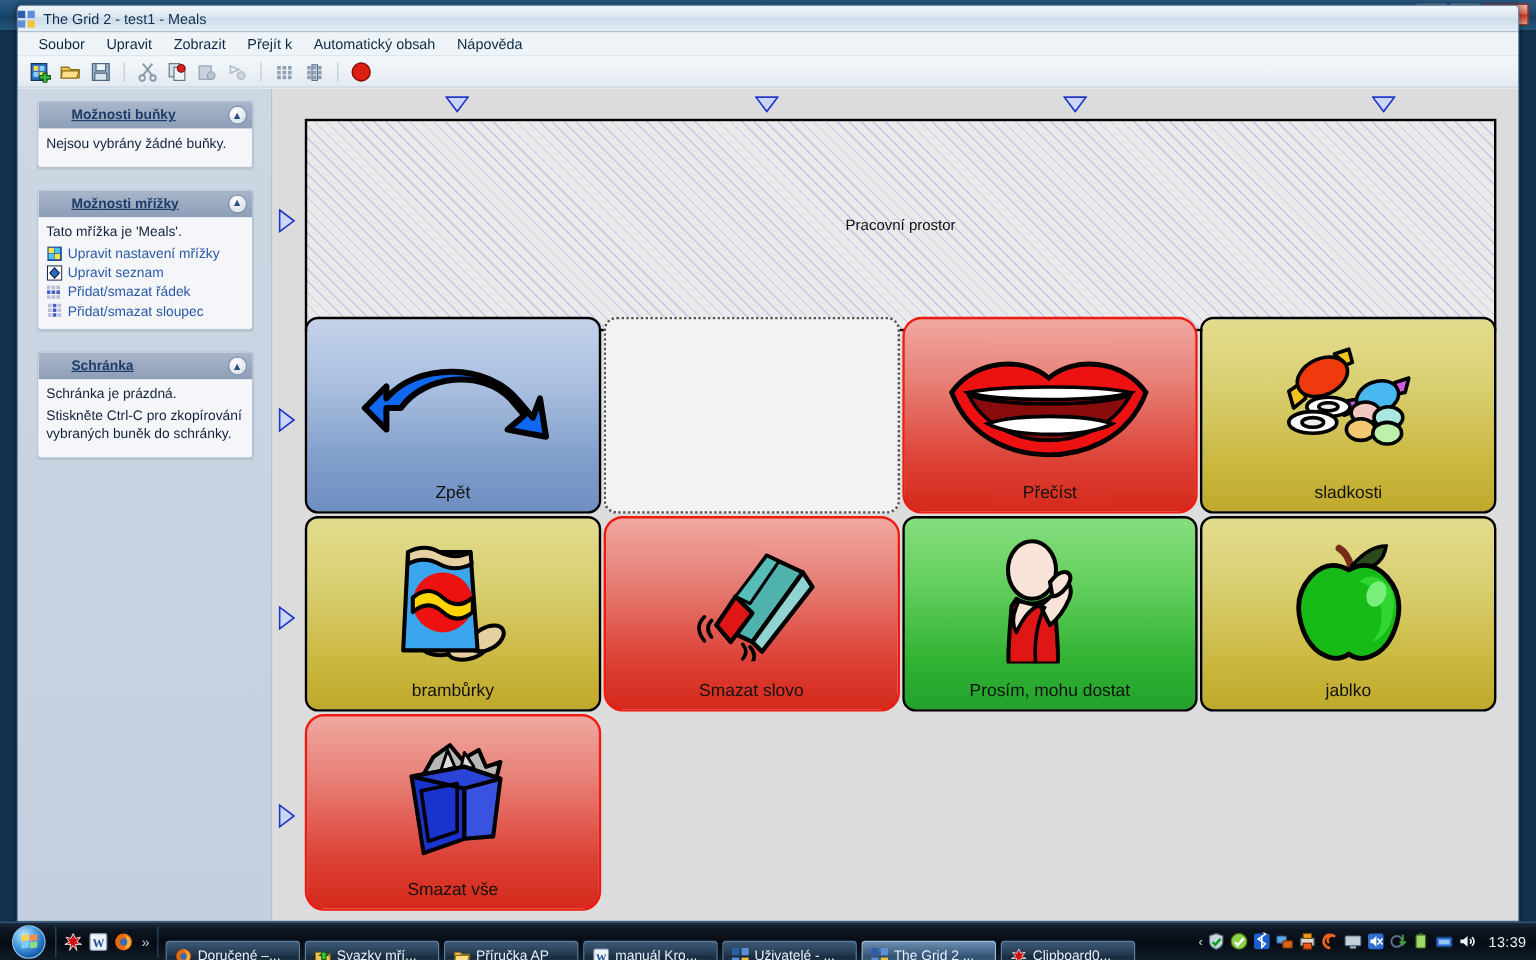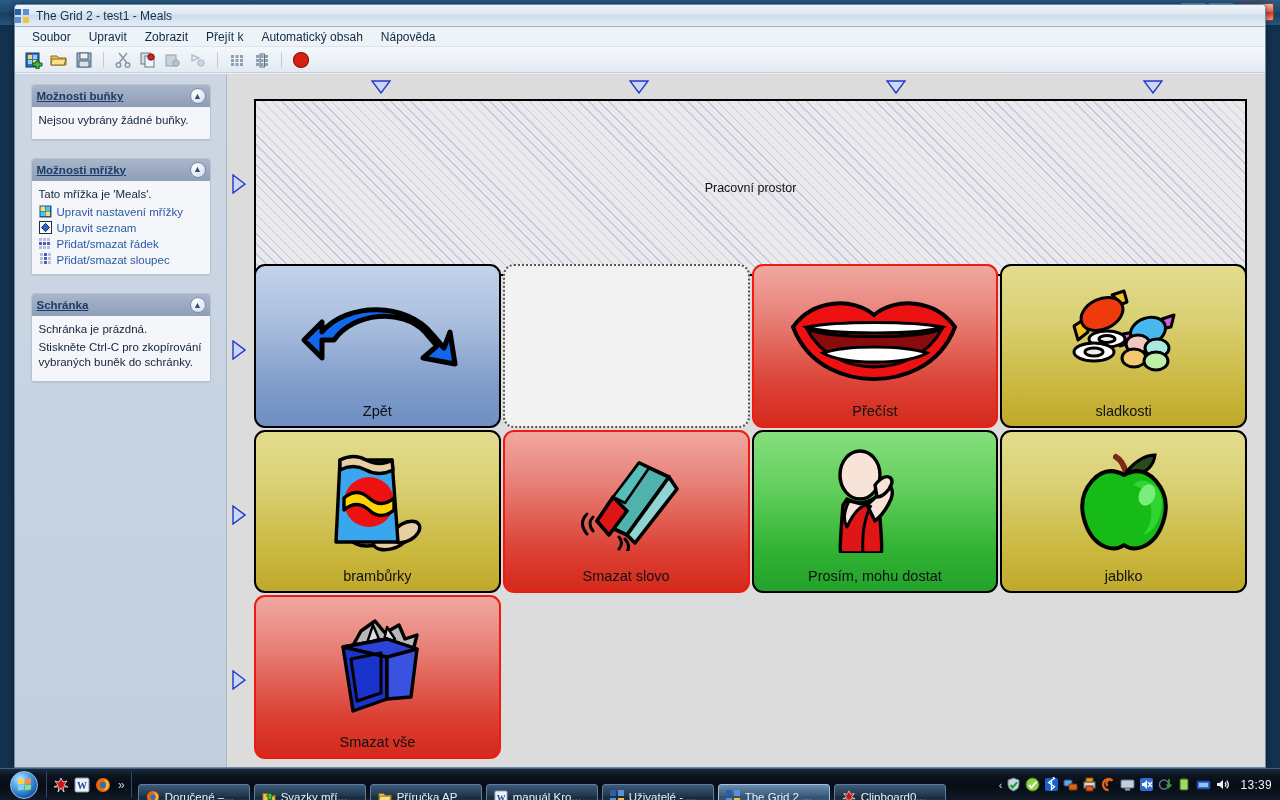--- a/index.html
+++ b/index.html
@@ -84,21 +84,21 @@
   .panel {
     width:180px; margin:0 auto 18px auto; background:#fff;
     border:1px solid #b6c3d2; border-radius:3px; overflow:hidden;
     box-shadow:0 1px 1px rgba(0,0,0,.08);
   }
   .panel .ph {
     height:22px; background:linear-gradient(180deg,#a9b6ca 0%, #8e9eb8 100%);
     display:flex; align-items:center; padding:0 5px; position:relative;
   }
   .panel .ph .pt {
-    font-size:11.5px; font-weight:bold; color:#1c3c69; text-decoration:underline;
+    font-size:11.5px; font-weight:bold; color:#1c3c69; text-decoration:underline;margin-left:23px;
   }
   .panel .ph .chev {
     position:absolute; right:4px; top:3px; width:16px; height:16px; border-radius:50%;
     background:radial-gradient(circle at 35% 30%, #ffffff, #cdd8e6);
     border:1px solid #7e8fa8; display:flex; align-items:center; justify-content:center;
     font-size:9px; color:#2c4f80; line-height:1;
   }
   .panel .pb { padding:6px 7px 8px 7px; background:#f4f6f9; }
   .panel .pb p { font-size:11.5px; color:#13233a; line-height:1.35; margin-bottom:2px; }
   .lnk { display:flex; align-items:center; gap:5px; margin-top:3px; }
@@ -127,21 +127,21 @@
   .cell {
     position:relative; border-radius:11px; border:2px solid #000;
     display:flex; flex-direction:column; align-items:center; justify-content:flex-end;
     overflow:hidden;
   }
   .cell .label { font-size:14.5px; color:#111; margin-bottom:6px; text-align:center; z-index:3; line-height:1.1;}
   .cell .art { position:absolute; left:0; right:0; top:4px; bottom:24px; display:flex; align-items:center; justify-content:center; z-index:2;}
   .cell .art svg { max-height:100%; }
 
   .c-blue  { background:linear-gradient(180deg,#c4d2ea 0%, #aabfdf 35%, #7f9cca 75%, #6f8fc2 100%); }
-  .c-red   { background:linear-gradient(180deg,#f0a8a0 0%, #e8837a 30%, #dc4034 75%, #d5291c 100%); border-color:#ee1b10;}
+  .c-red   { background:linear-gradient(180deg,#f0a8a0 0%, #e8837a 30%, #dc4034 75%, #d5291c 100%); border-color:#ee1b10;border-radius:16px;}
   .c-green { background:linear-gradient(180deg,#85de7e 0%, #63cf5d 35%, #31b233 75%, #22a22a 100%); }
   .c-gold  { background:linear-gradient(180deg,#e2dc8e 0%, #d9cf72 35%, #c9b63c 78%, #bfa92c 100%); }
   .c-empty { background:#f2f2f2; border:2px dotted #555; }
 
   
   #taskbar {
     position:absolute; left:0; bottom:0; width:1280px; height:32px;
     background:linear-gradient(180deg,#1c2b3c 0%, #0c1520 20%, #070c13 55%, #101b28 100%);
     border-top:1px solid #3d5f86;
     display:flex; align-items:center; padding-left:2px;

